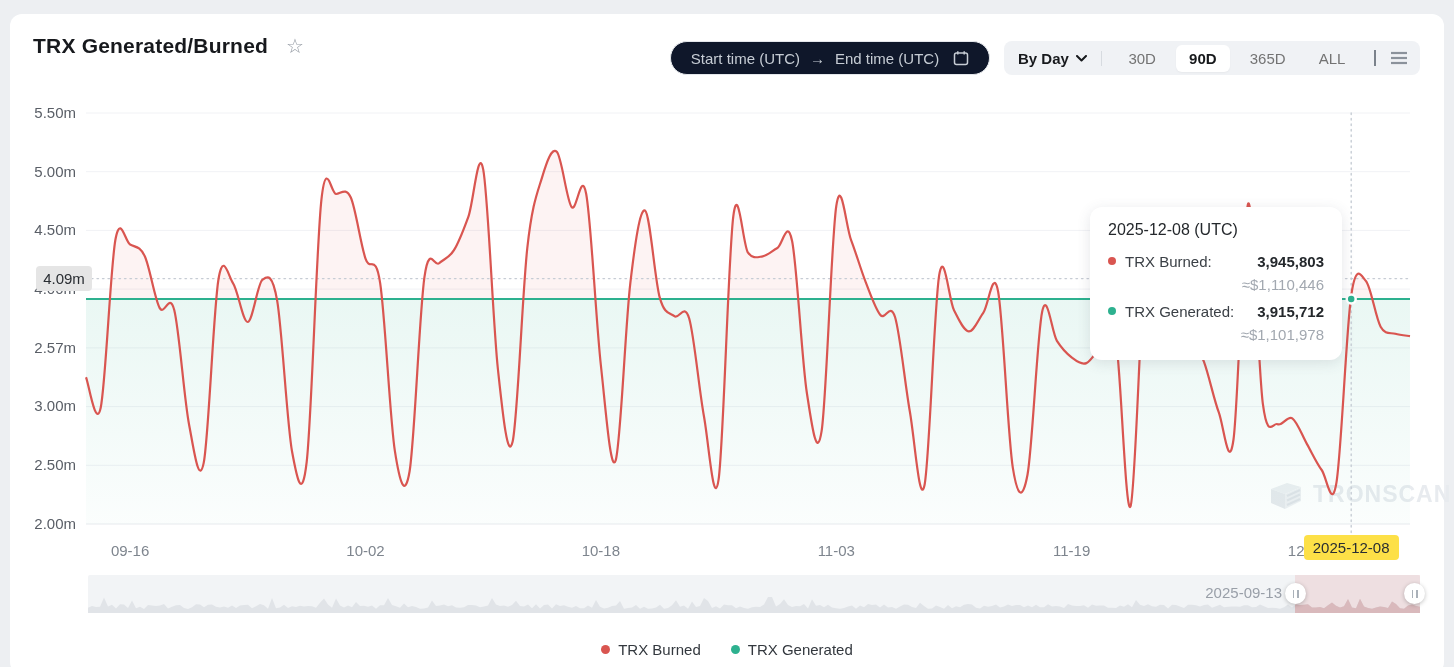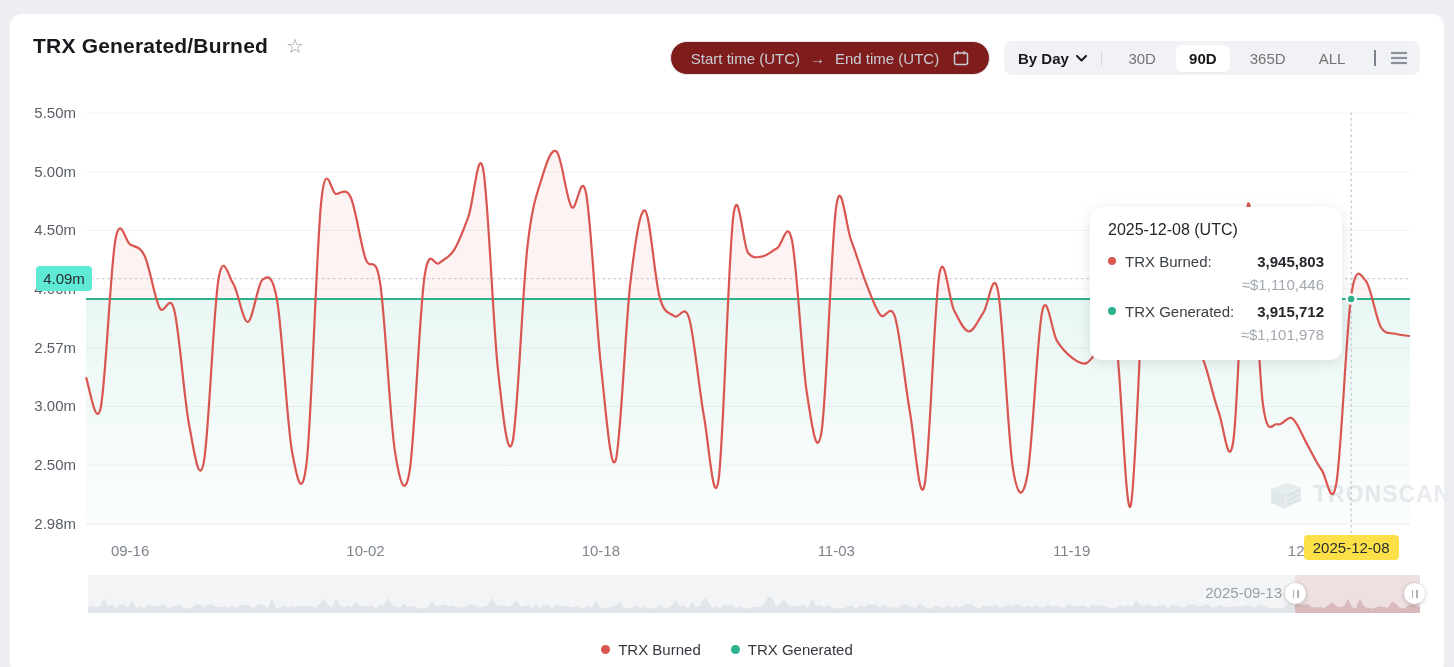--- a/index.html
+++ b/index.html
@@ -5,38 +5,38 @@
   html,body{margin:0;padding:0;}
   body{background:#edeff2;font-family:"Liberation Sans",sans-serif;-webkit-font-smoothing:antialiased;}
   .stage{position:relative;width:1454px;height:667px;overflow:hidden;background:#edeff2;}
   .card{position:absolute;left:10px;top:14px;width:1434px;height:660px;background:#ffffff;border-radius:12px;}
   .abs{position:absolute;}
   
   .title{left:23px;top:20px;font-size:21px;font-weight:700;color:#17191d;letter-spacing:.2px;}
   .star{left:276px;top:22px;font-size:20px;color:#969ca5;cursor:pointer;line-height:20px;}
   
   .drange{left:660px;top:27px;width:320px;height:34px;border:1.5px solid #e4e7eb;border-radius:17px;
-          display:flex;align-items:center;justify-content:center;gap:10px;box-sizing:border-box;background:#7f1d1d;}
+          display:flex;align-items:center;justify-content:center;gap:10px;box-sizing:border-box;background:#0f172a;}
   .drange .ph{font-size:15px;color:#c6ccd4;}
   .drange .arw{font-size:15px;color:#c6ccd4;}
   .drange svg{margin-left:4px;}
   
   .controls{left:994px;top:27px;width:416px;height:34px;background:#f0f2f5;border-radius:8px;
             display:flex;align-items:center;box-sizing:border-box;padding:0 10px;}
   .byday{display:flex;align-items:center;gap:7px;font-size:15px;font-weight:700;color:#17191c;cursor:pointer;padding:0 4px;}
   .vdiv{width:1px;height:15px;background:#d7dbe0;margin:0 10px;}
   .vdiv.dark{width:2px;height:16px;background:#7b828b;margin:0 12px;}
   .ranges{display:flex;align-items:center;flex:1;justify-content:space-around;}
   .rbtn{border:none;background:transparent;font-size:15px;color:#737373;padding:5px 13px;border-radius:6px;cursor:pointer;font-family:inherit;}
   .rbtn.active{background:#ffffff;color:#16181b;font-weight:700;box-shadow:0 1px 2px rgba(0,0,0,.04);}
   .menubtn{border:none;background:transparent;cursor:pointer;padding:2px;display:flex;}
   
   .ytick{position:absolute;left:0;width:66px;text-align:right;font-size:15px;color:#595e66;height:18px;line-height:18px;}
   .xtick{position:absolute;top:528px;width:70px;text-align:center;font-size:15px;color:#7e858e;height:18px;line-height:18px;}
-  .ybadge{left:26px;width:56px;height:25px;background:#5eead4;border-radius:4px;font-size:15px;color:#292d32;
+  .ybadge{left:26px;width:56px;height:25px;background:#e5e5e5;border-radius:4px;font-size:15px;color:#292d32;
           text-align:center;line-height:25px;z-index:6;}
   .xbadge{top:521px;width:95px;height:25px;background:#fde047;border-radius:4px;font-size:15px;color:#292d32;
           text-align:center;line-height:25px;z-index:6;}
   
   .watermark{left:1255px;top:461px;display:flex;align-items:center;gap:8px;z-index:0;}
   .watermark span{font-size:23px;font-weight:700;color:#e8ebef;letter-spacing:1px;}
   #chart{position:absolute;left:0;top:0;z-index:1;}
   
   .tooltip{left:1080px;top:193px;width:252px;background:#ffffff;border-radius:12px;z-index:7;
            box-shadow:0 3px 14px rgba(70,80,100,.14);padding:14px 18px 12px 18px;box-sizing:border-box;}
@@ -152,21 +152,21 @@
       </svg>
 
     <div id="yticks">
         <div class="ytick" style="top: 90px;">5.50m</div>
         <div class="ytick" style="top: 148.714px;">5.00m</div>
         <div class="ytick" style="top: 207.429px;">4.50m</div>
         <div class="ytick" style="top: 266.143px;">4.00m</div>
         <div class="ytick" style="top: 324.857px;">2.57m</div>
         <div class="ytick" style="top: 383px;">3.00m</div>
         <div class="ytick" style="top: 442.286px;">2.50m</div>
-        <div class="ytick" style="top: 501px;">2.98m</div>
+        <div class="ytick" style="top: 501px;">2.00m</div>
       </div>
     <div id="xticks">
         <div class="xtick" style="left: 85.1333px;">09-16</div>
         <div class="xtick" style="left: 320.511px;">10-02</div>
         <div class="xtick" style="left: 555.889px;">10-18</div>
         <div class="xtick" style="left: 791.267px;">11-03</div>
         <div class="xtick" style="left: 1026.64px;">11-19</div>
         <div class="xtick" style="left: 1262.02px;">12-05</div>
       </div>
     <div class="abs ybadge" style="top: 252.074px;">4.09m</div>

